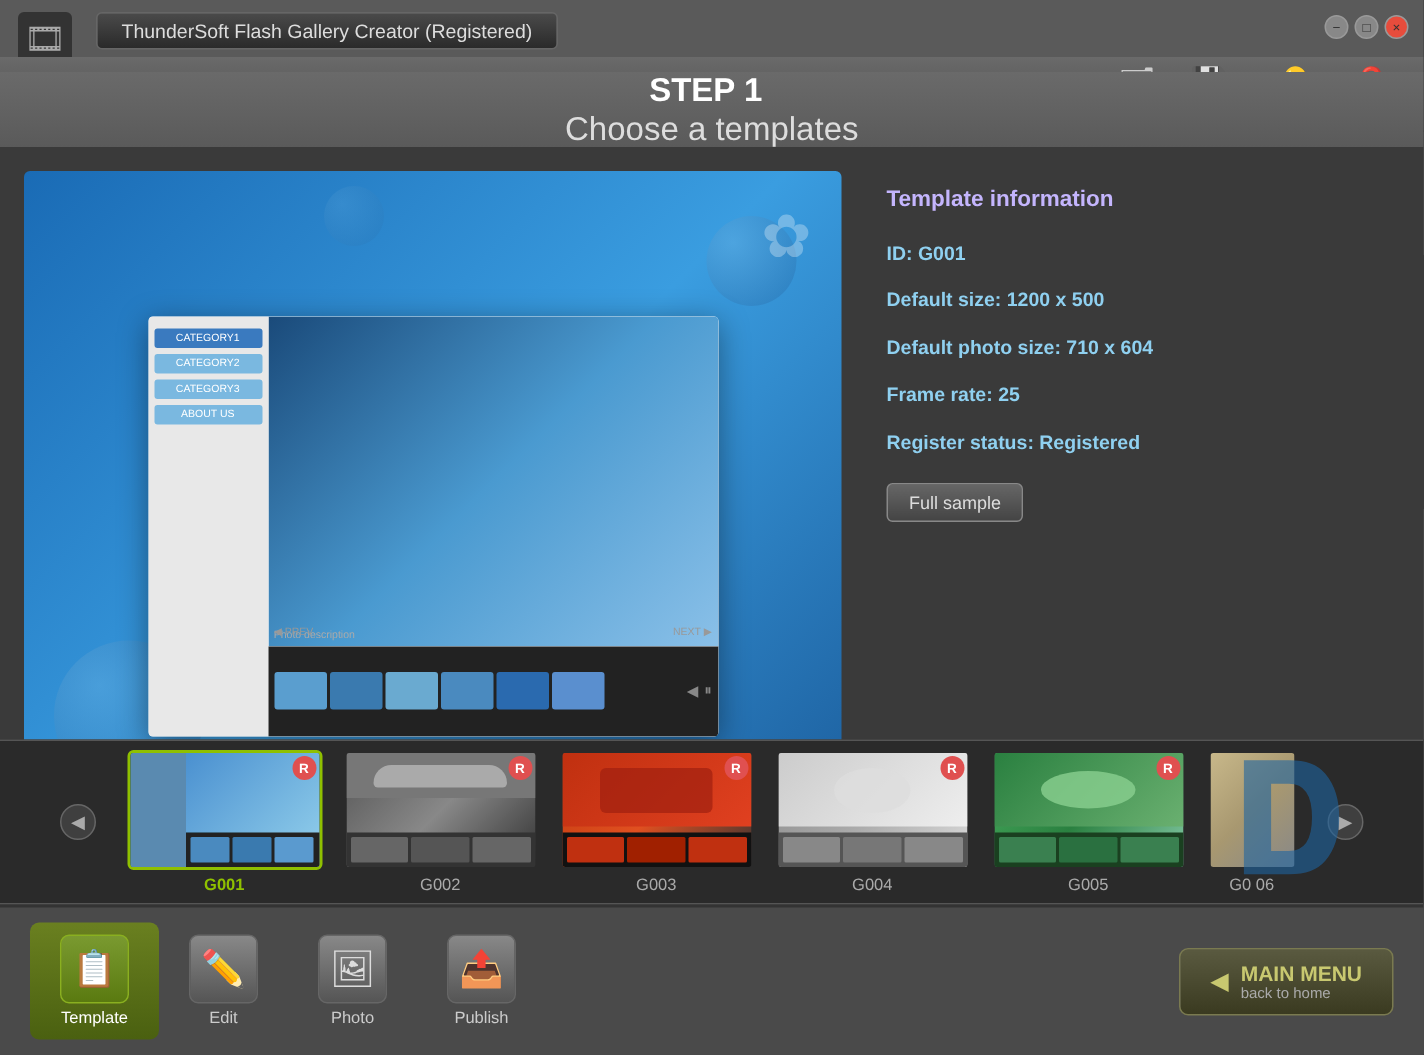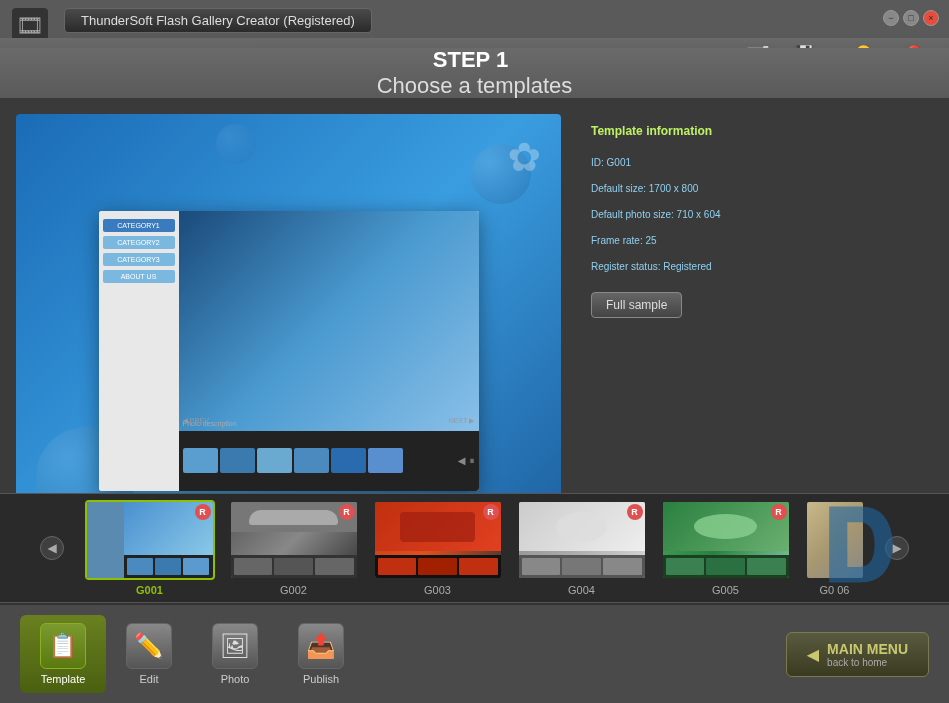--- a/index.html
+++ b/index.html
@@ -267,30 +267,31 @@
     
     .info-panel {
       flex: 1;
       display: flex;
       flex-direction: column;
       gap: 8px;
       padding: 10px;
     }
 
     .info-title {
-      font-size: 12px;
+      font-size: 15px;
       font-weight: bold;
-      color: #bef264;
+      color: #c4b5fd;
       margin-bottom: 8px;
     }
 
     .info-row {
-      font-size: 10px;
+      font-size: 13px;
       color: #ccc;
       line-height: 1.8;
+      font-weight: bold;
     }
     .info-row span { color: #8fd0f0; }
 
     .full-sample-btn {
       margin-top: 8px;
       padding: 5px 14px;
       background: linear-gradient(to bottom, #666, #444);
       border: 1px solid #888;
       border-radius: 4px;
       color: #ddd;
@@ -609,21 +610,21 @@
     </div>
   </div>
 
   <div class="info-panel">
     <div class="info-title">Template information</div>
 
     <div class="info-row">
       <span>ID: G001</span>
     </div>
     <div class="info-row">
-      <span>Default size: 1700 x 800</span>
+      <span>Default size: 1200 x 500</span>
     </div>
     <div class="info-row">
       <span>Default photo size: 710 x 604</span>
     </div>
     <div class="info-row">
       <span>Frame rate: 25</span>
     </div>
     <div class="info-row">
       <span>Register status: Registered</span>
     </div>

